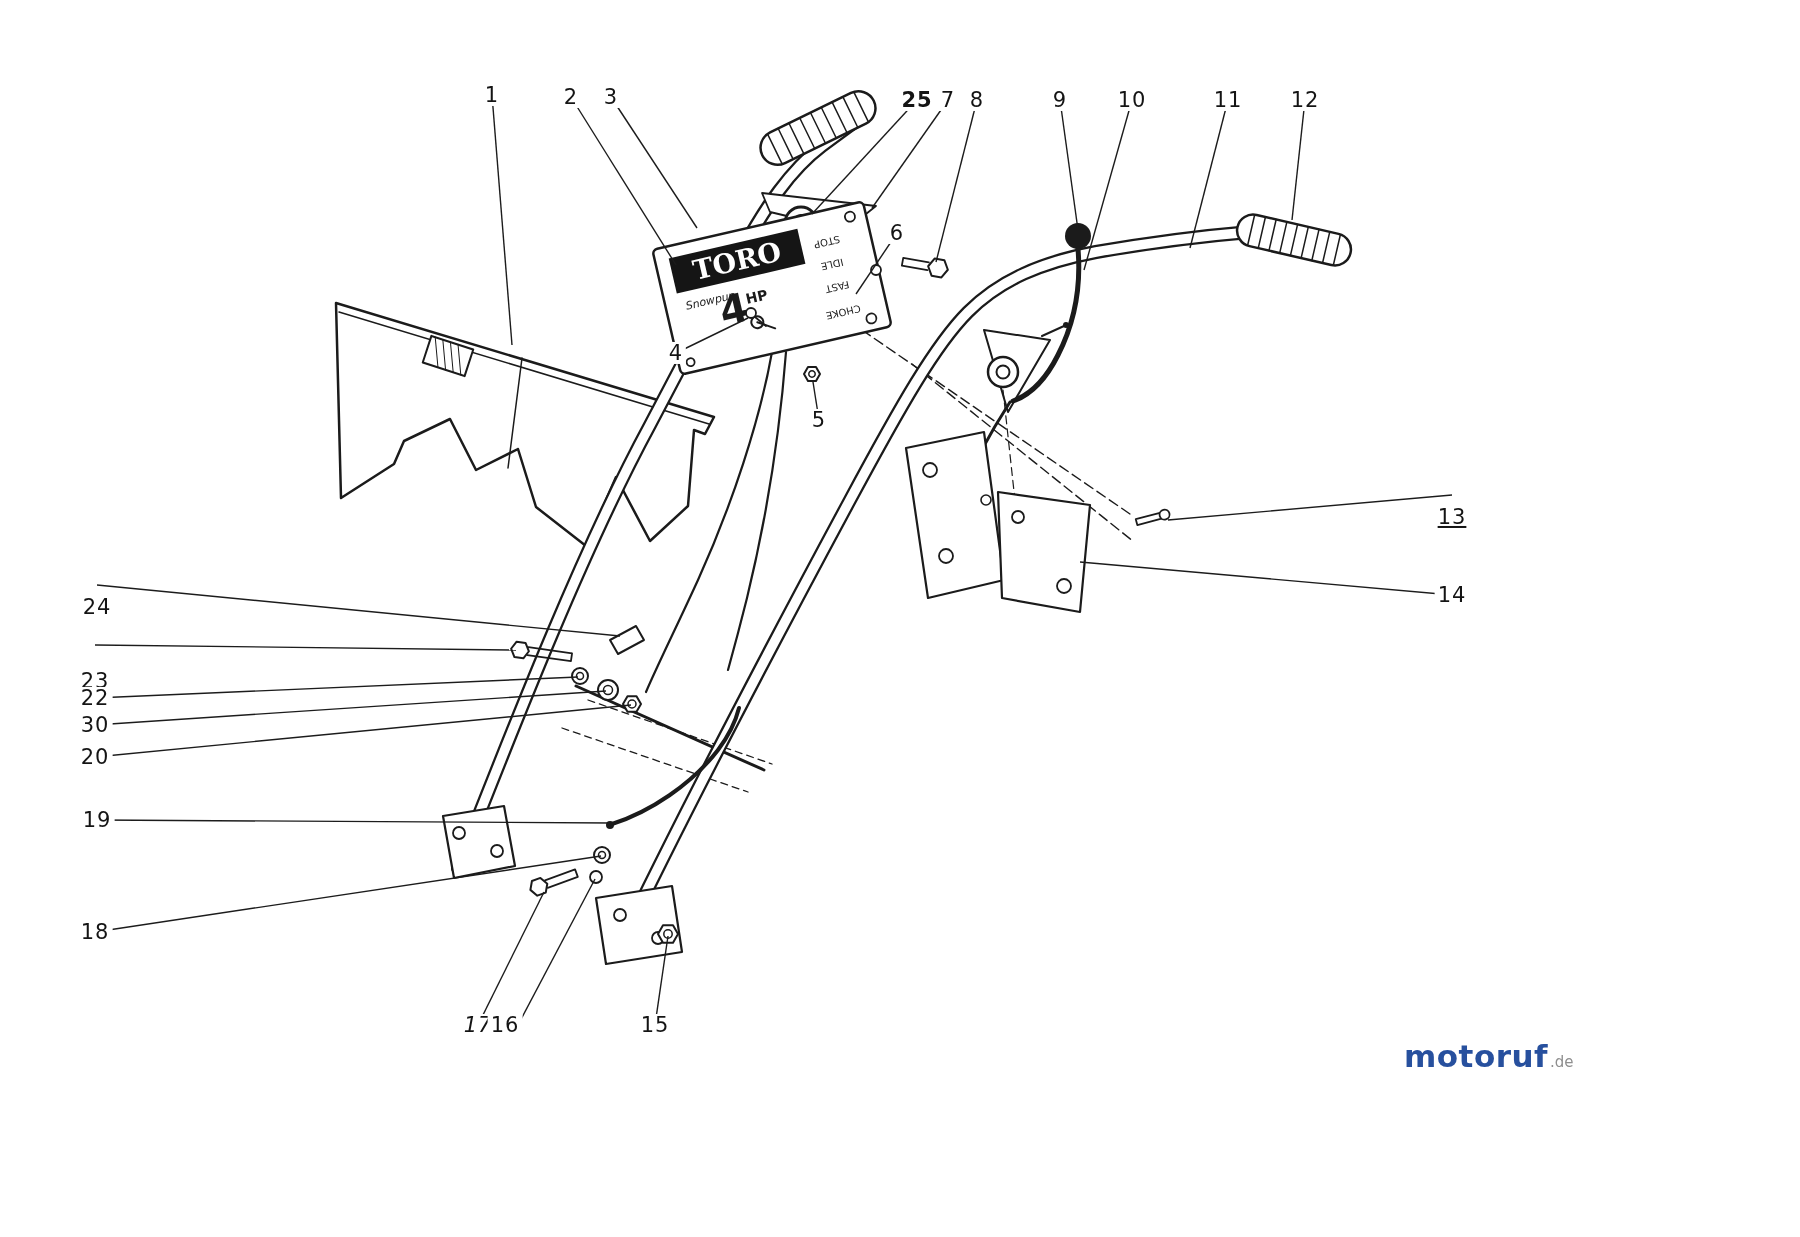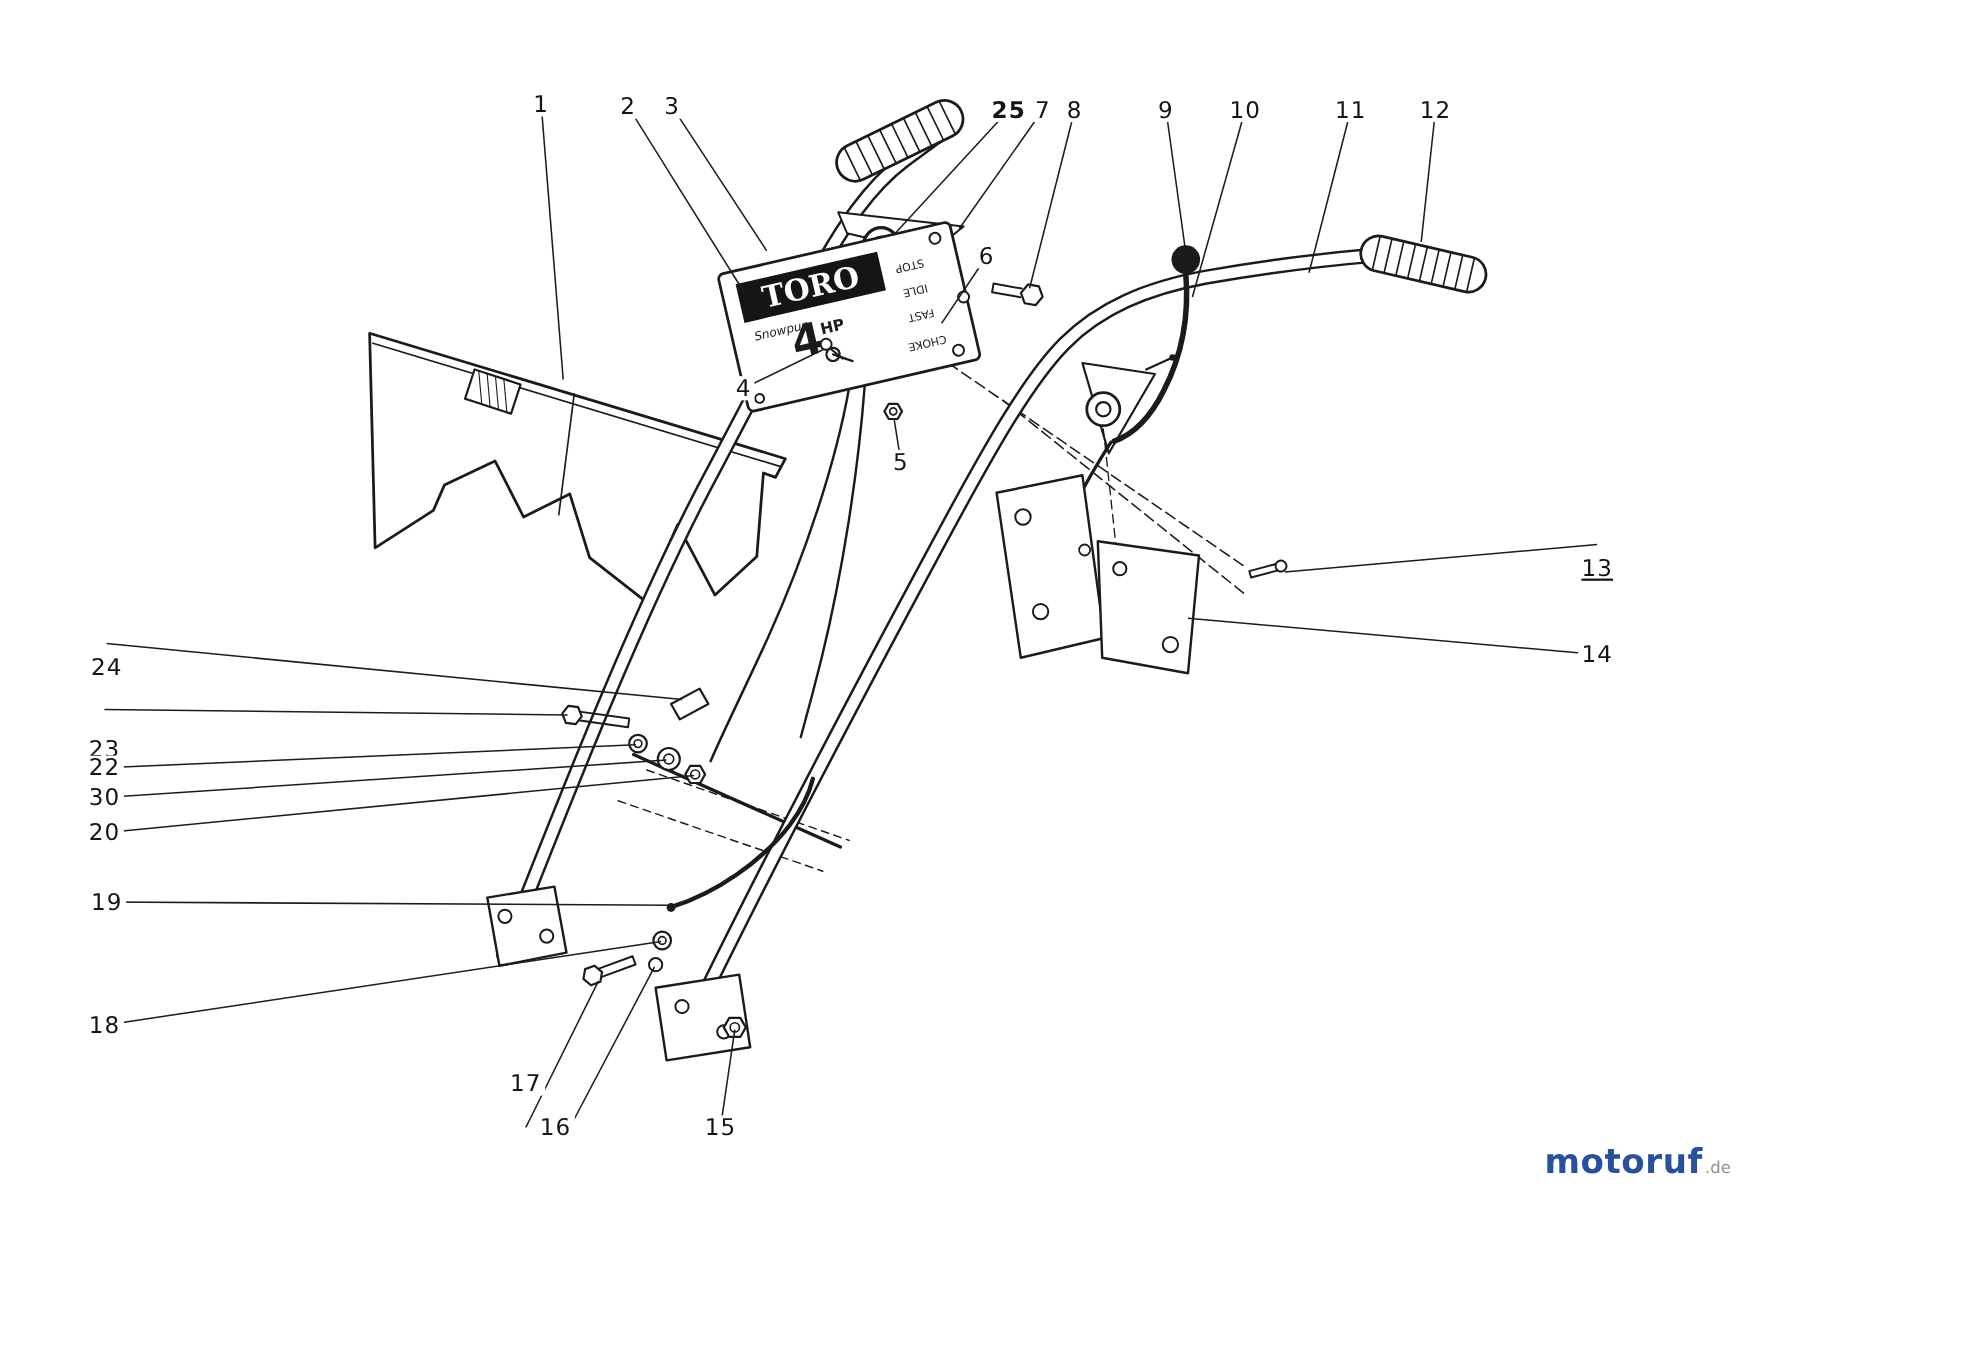--- a/index.html
+++ b/index.html
@@ -227,21 +227,21 @@
       <div class="callout" style="left: 897px; top: 233px;">6</div>
       <div class="callout" style="left: 676px; top: 353px;">4</div>
       <div class="callout" style="left: 819px; top: 420px;">5</div>
       <div class="callout" style="left: 97px; top: 585px; margin-top: 22px;">24</div>
       <div class="callout" style="left: 95px; top: 645px; margin-top: 36px;">23</div>
       <div class="callout" style="left: 95px; top: 698px;">22</div>
       <div class="callout" style="left: 95px; top: 725px;">30</div>
       <div class="callout" style="left: 95px; top: 757px;">20</div>
       <div class="callout" style="left: 97px; top: 820px;">19</div>
       <div class="callout" style="left: 95px; top: 932px;">18</div>
-      <div class="callout" style="left: 478px; top: 985px;">17</div>
+      <div class="callout" style="left: 478px; top: 1025px; font-style: italic;">17</div>
       <div class="callout" style="left: 505px; top: 1025px; text-align: right;">16</div>
       <div class="callout" style="left: 655px; top: 1025px;">15</div>
     </div>
 
   <div class="watermark">
     <span class="wm-brand" style="color: rgb(39, 80, 158);">motoruf</span>
       <span class="wm-suffix" style="color: rgb(143, 143, 143);">.de</span>
   </div>
 
 </div>

